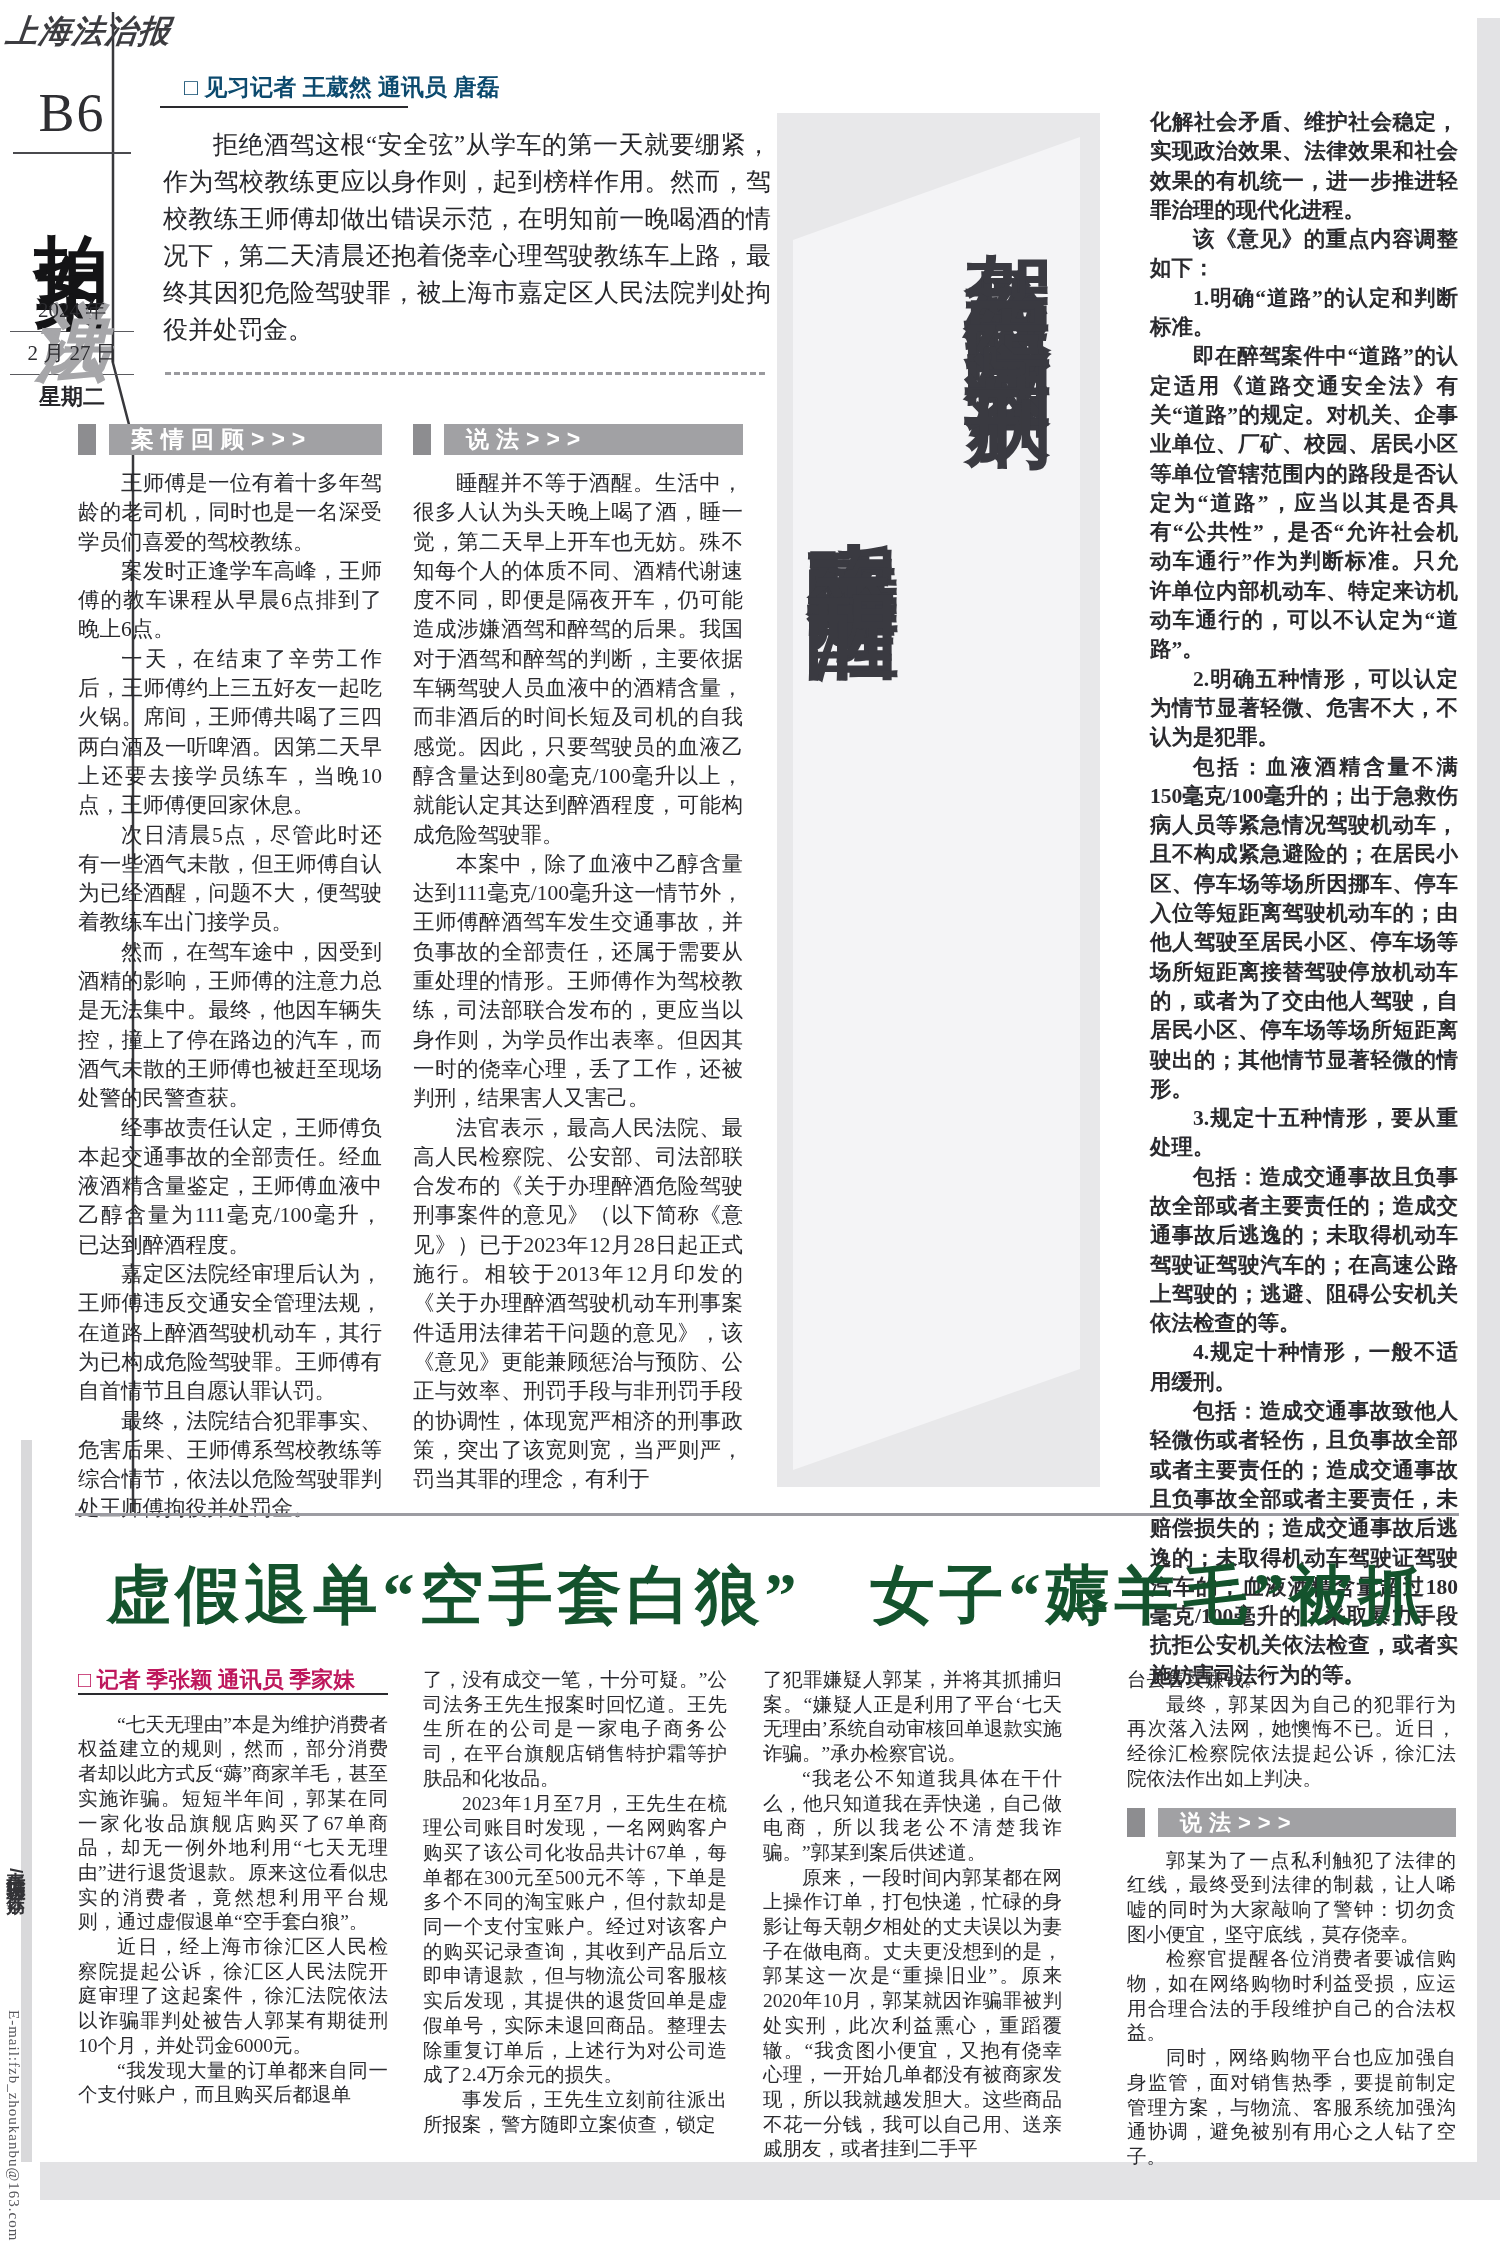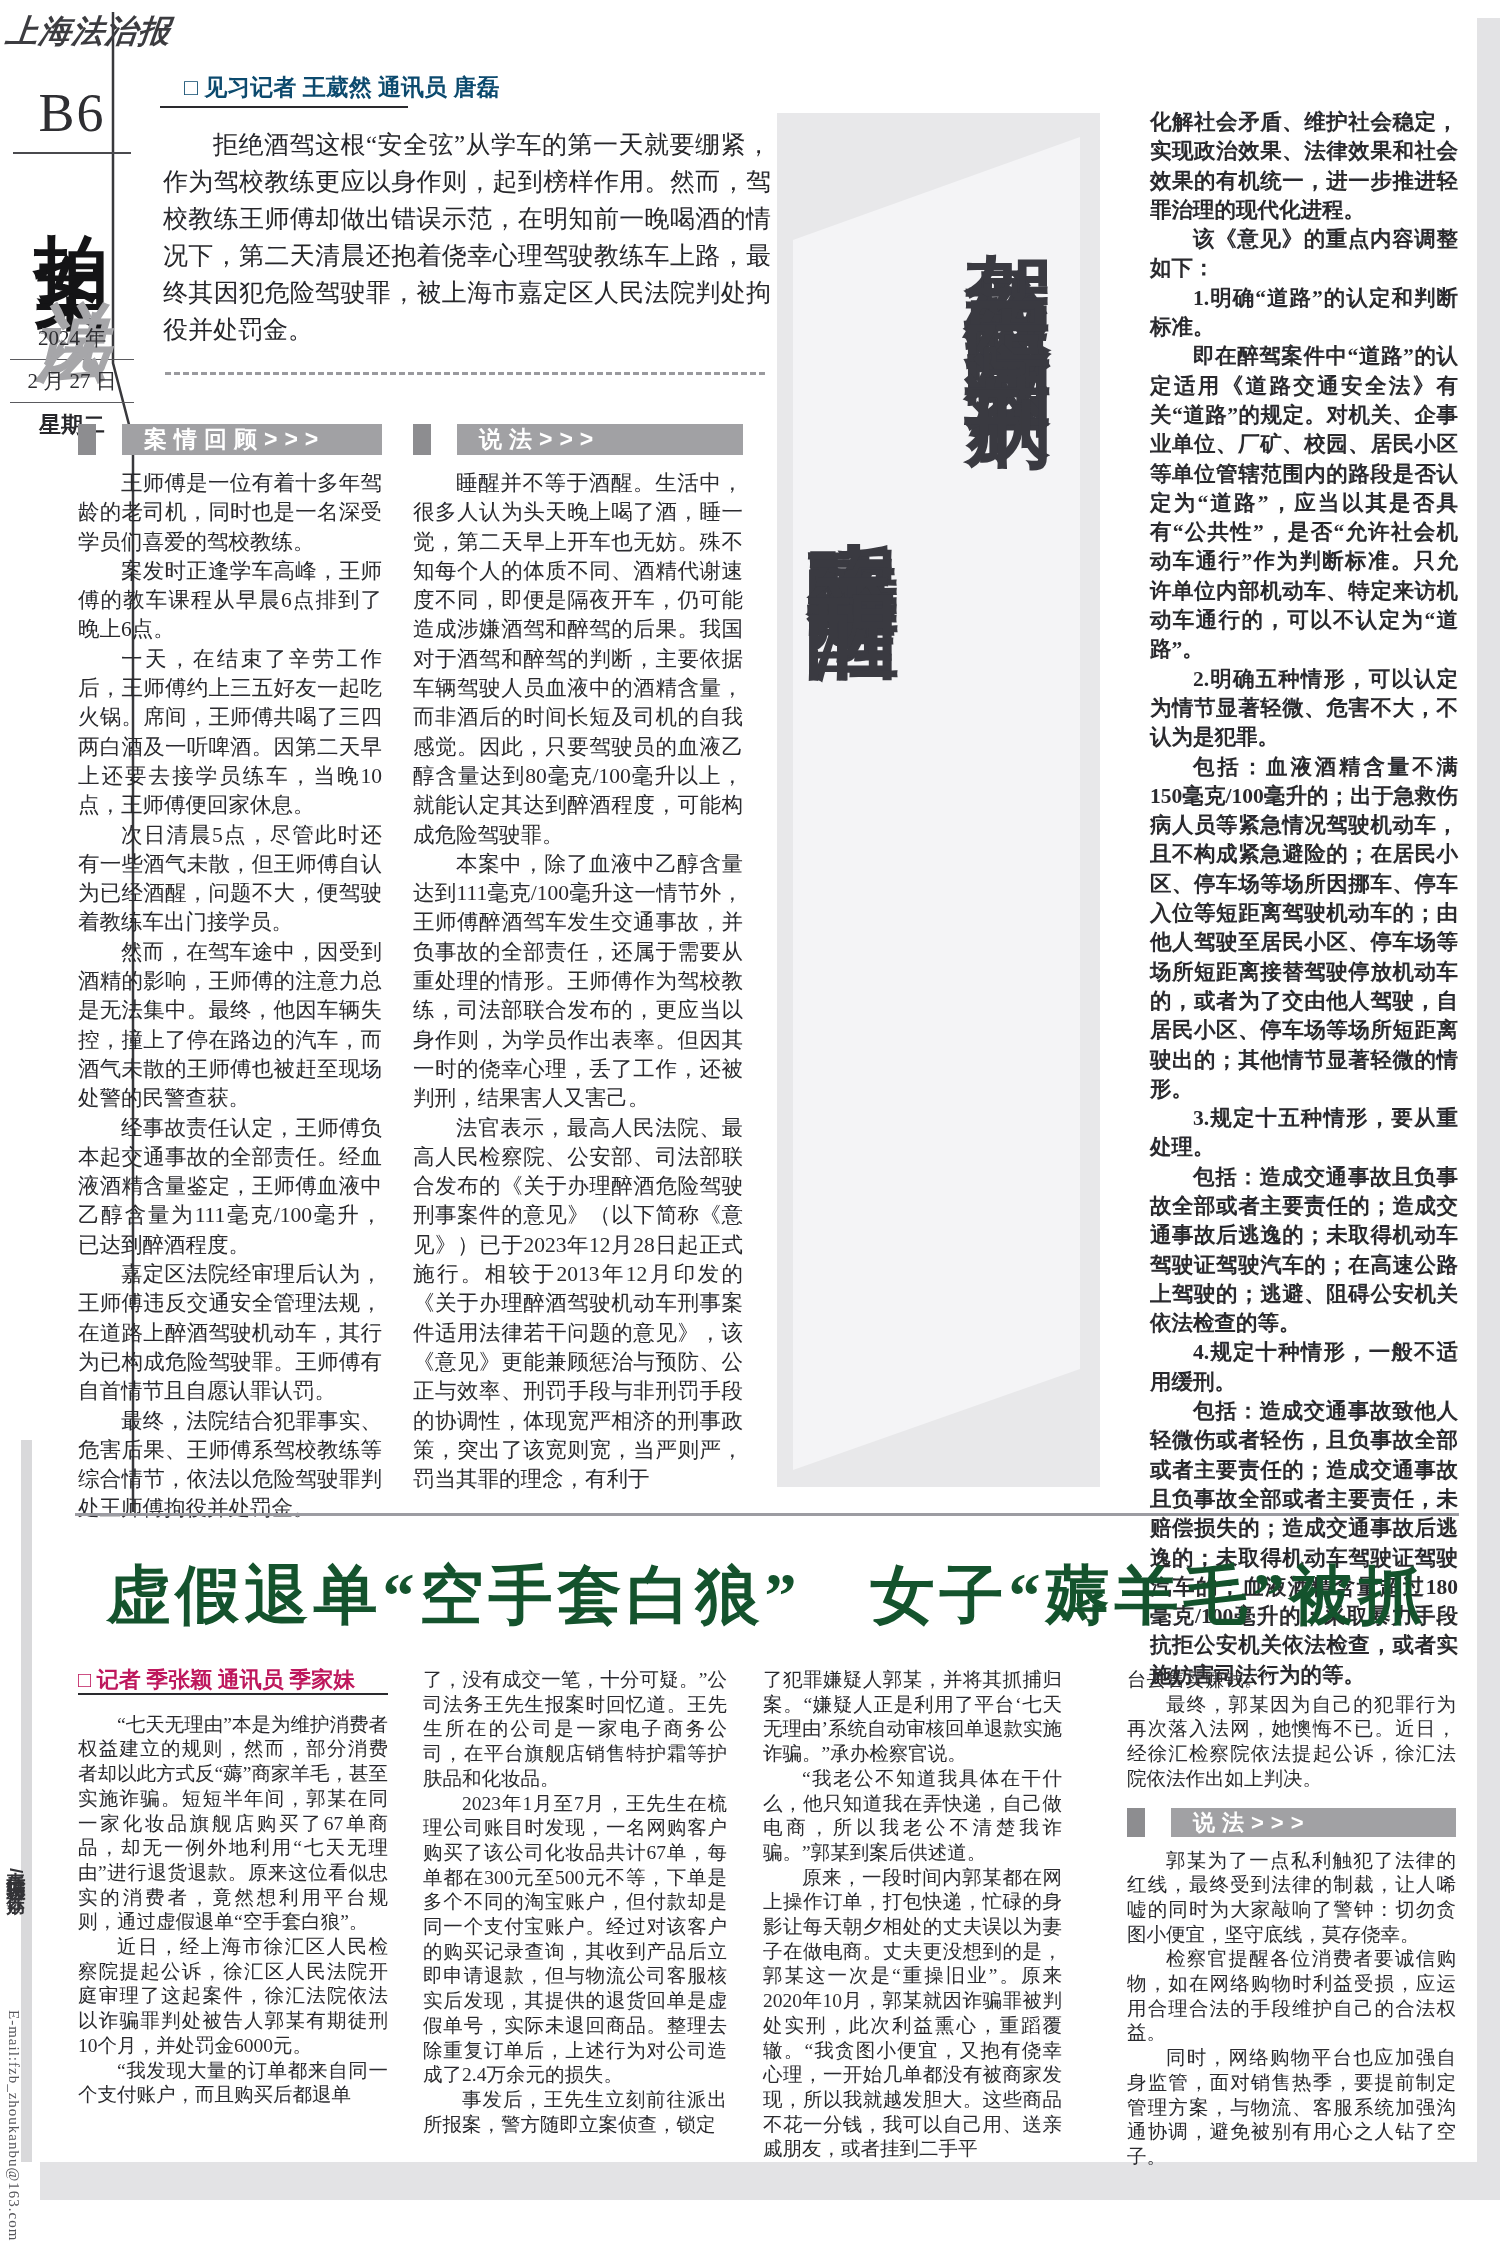--- a/index.html
+++ b/index.html
@@ -15,36 +15,36 @@
   
   .masthead{left:6px;top:10px;width:132px;text-align:center;}
   .mh-logo{font-size:32px;font-weight:bold;font-style:italic;color:#3c3c40;letter-spacing:1px;
            transform:skewX(-6deg);white-space:nowrap;}
   .mh-page{font-size:54px;color:#2e2e32;margin-top:28px;letter-spacing:2px;}
   .mh-rule{border:0;border-top:2px solid #4a4a4e;width:118px;margin:8px auto 0 auto;}
   .mh-col-top{writing-mode:vertical-rl;margin:20px auto 0 auto;font-size:74px;font-weight:900;
               color:#141416;letter-spacing:16px;font-family:"Liberation Sans",sans-serif;line-height:1;}
   .mh-col-bottom{writing-mode:vertical-rl;margin:34px auto 0 auto;font-size:74px;font-weight:bold;
               font-style:italic;color:#a6a6a9;letter-spacing:10px;line-height:1;}
-  .mh-date{font-size:21px;color:#2c2c30;margin-top:64px;}
+  .mh-date{font-size:21px;color:#2c2c30;margin-top:36px;}
   .mh-rule2{border:0;border-top:1.5px solid #5a5a5e;width:124px;margin:7px auto;}
   .mh-week{font-size:22px;font-weight:bold;font-family:"Liberation Sans",sans-serif;margin-top:2px;}
 
   
   .linework{left:0;top:0;width:1500px;height:2253px;pointer-events:none;}
 
   
   .byline1{left:163px;top:72px;width:600px;font-size:23px;font-weight:bold;
            font-family:"Liberation Sans",sans-serif;color:#0c4a6e;padding-left:21px;}
   .byline1-rule{left:160px;top:106px;width:248px;border-top:2.5px solid #2a2a2e;}
   .intro{left:163px;top:126px;width:608px;font-size:25px;line-height:37px;text-align:justify;
          text-indent:2em;color:#26262a;}
   .dash-rule{left:165px;top:372px;width:600px;border-top:3px dashed #9a9a9e;}
 
-  .sec-head{display:flex;align-items:stretch;gap:26px;height:31px;margin-bottom:14px;}
+  .sec-head{display:flex;align-items:stretch;gap:13px;height:31px;margin-bottom:14px;}
   .sec-square{width:18px;background:#8d8d90;}
   .sec-bar{flex:1;background:#a1a1a4;color:#ffffff;font-size:23px;font-weight:bold;
            font-family:"Liberation Sans",sans-serif;letter-spacing:7px;line-height:31px;
            padding-left:22px;}
   .body-col{font-size:21.5px;line-height:29.3px;text-align:justify;color:#2a2a2e;}
   .para{text-indent:2em;margin:0;}
   .noindent{text-indent:0;}
 
   .col-case{left:78px;top:424px;width:304px;}
   .col-comment{left:413px;top:424px;width:330px;}

